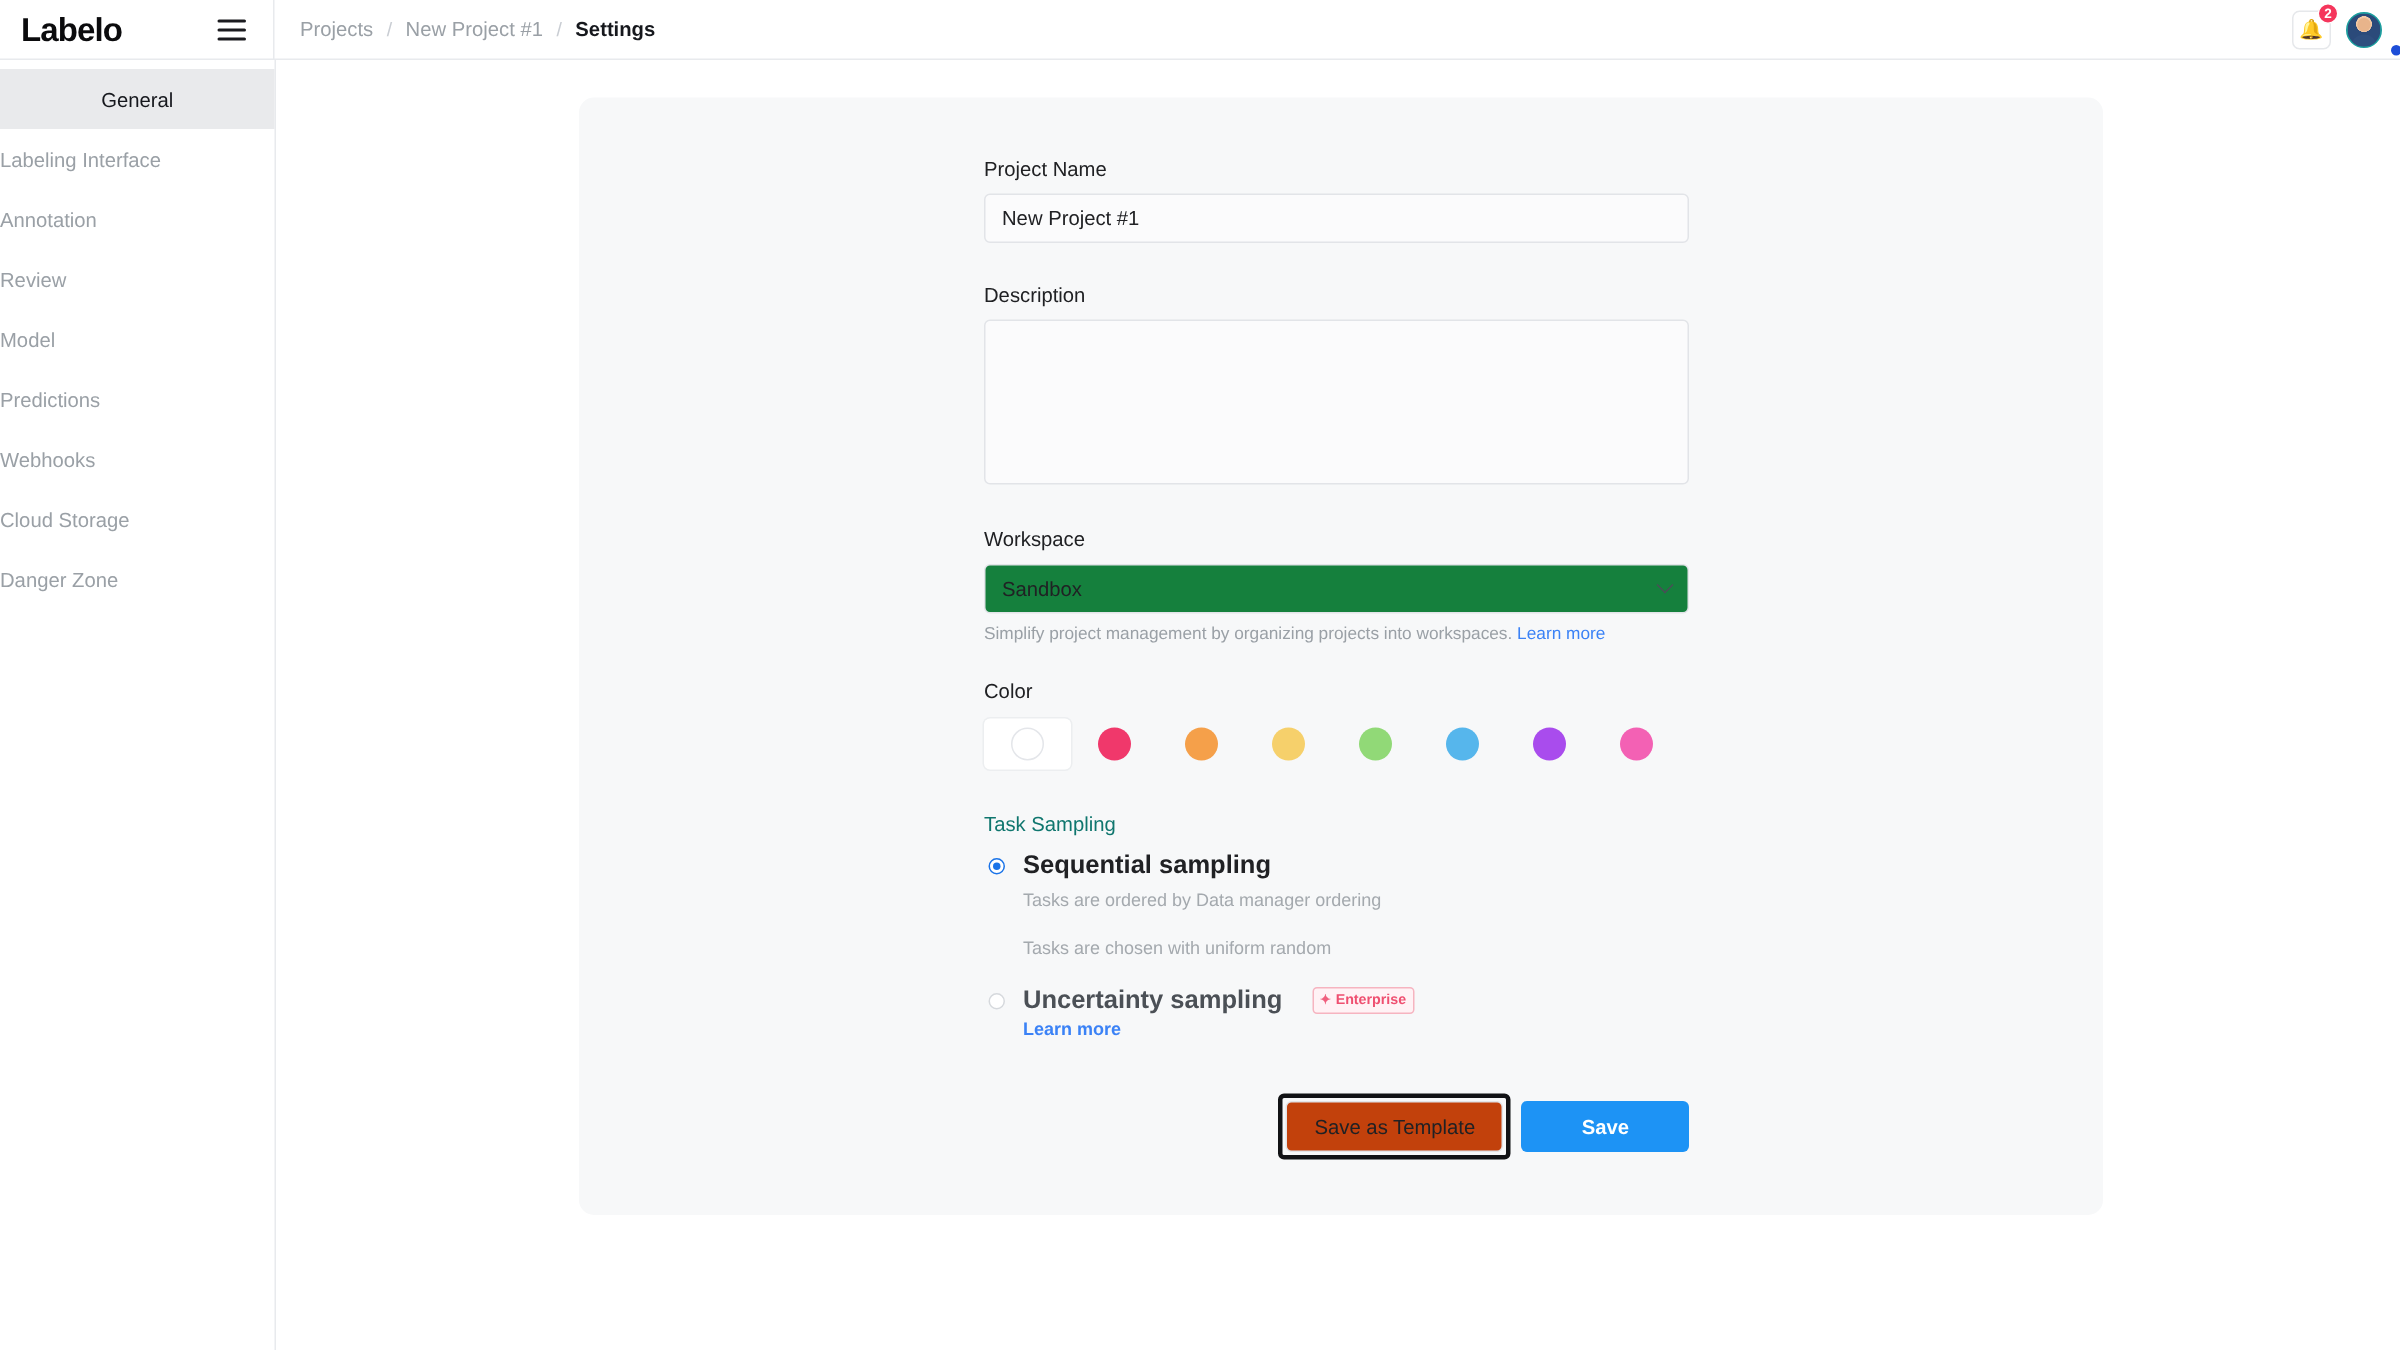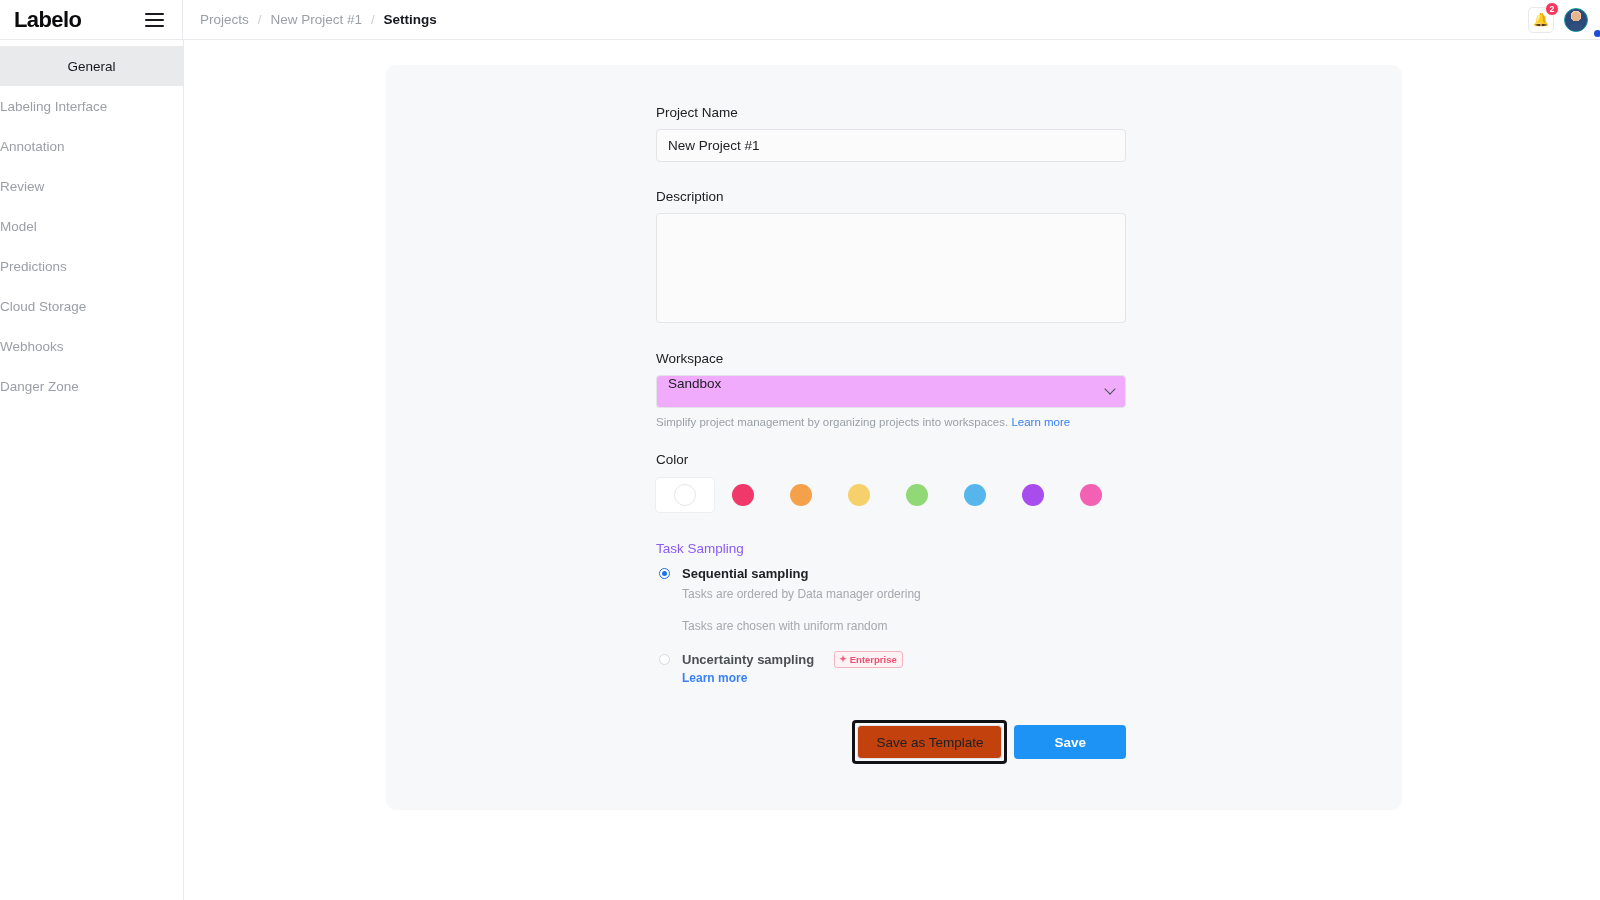--- a/index.html
+++ b/index.html
@@ -138,22 +138,22 @@
     padding: 8px 11px; outline: none;
     font-family: "Liberation Sans", sans-serif;
   }
   .spacer-24 { height: 24px; }
   .spacer-28 { height: 27px; }
 
   .select-wrap { position: relative; width: 470px; }
   .select-box {
     width: 470px; height: 33px;
     border: 1px solid #e2e4e8; border-radius: 4px;
-    background: #f0abfc; font-size: 13.5px; color: #202124;
-    padding: 0 11px; display: flex; align-items: flex-start;
+    background: #15803d; font-size: 13.5px; color: #202124;
+    padding: 0 11px; display: flex; align-items: center;
     cursor: pointer;
   }
   .chev {
     position: absolute; right: 11px; top: 50%; transform: translateY(-55%);
     width: 9px; height: 9px; pointer-events: none;
   }
   .chev::before {
     content: ""; display: block; width: 7px; height: 7px;
     border-right: 1.6px solid #4a4f57; border-bottom: 1.6px solid #4a4f57;
     transform: rotate(45deg); margin-top: -2px;
@@ -175,35 +175,35 @@
     display: flex; align-items: center; justify-content: center;
     border-radius: 4px; cursor: pointer;
   }
   .swatch-cell.selected { background: #ffffff; box-shadow: 0 0 0 1px #eceef0; }
   .swatch {
     width: 22px; height: 22px; border-radius: 50%;
   }
   .swatch.none { background: #ffffff; border: 1px solid #e4e6ea; }
 
   
-  .sampling-title { font-size: 13.5px; color: #8b5cf6; margin-bottom: 10px; }
+  .sampling-title { font-size: 13.5px; color: #0f766e; margin-bottom: 10px; }
   .radio-row { display: flex; align-items: center; gap: 12px; }
   .radio {
     width: 11px; height: 11px; border-radius: 50%;
     border: 1px solid #8b9096; background: #fff;
     flex: none; position: relative; cursor: pointer;
     margin-left: 3px;
   }
   .radio.checked { border: 1px solid #1a73e8; }
   .radio.checked::after {
     content: ""; position: absolute; left: 2px; top: 2px;
     width: 5px; height: 5px; border-radius: 50%; background: #1a73e8;
   }
   .radio.disabled { border-color: #d6d9dd; }
-  .radio-label { font-size: 13px; font-weight: 600; color: #202124; }
+  .radio-label { font-size: 17px; font-weight: 600; color: #202124; }
   .radio-label.dim { color: #4b5056; }
   .radio-desc {
     font-size: 12px; color: #a4a9ae; margin-left: 26px; margin-top: 6px;
   }
   .radio-block { margin-bottom: 18px; }
 
   .ent-badge {
     display: inline-flex; align-items: center; gap: 3px;
     border: 1px solid #f6b4c0; border-radius: 3px;
     background: #fff2f5; color: #ef4f70;
@@ -283,24 +283,24 @@
   <div class="side-item">
     <span class="side-label">Review</span>
   </div>
   <div class="side-item">
     <span class="side-label">Model</span>
   </div>
   <div class="side-item">
     <span class="side-label">Predictions</span>
   </div>
   <div class="side-item">
+    <span class="side-label">Webhooks</span>
+  </div>
+  <div class="side-item">
     <span class="side-label">Cloud Storage</span>
-  </div>
-  <div class="side-item">
-    <span class="side-label">Webhooks</span>
   </div>
   <div class="side-item">
     <span class="side-label">Danger Zone</span>
   </div>
 </div>
 
 <div class="main">
   <div class="card">
     <div class="form">
 

